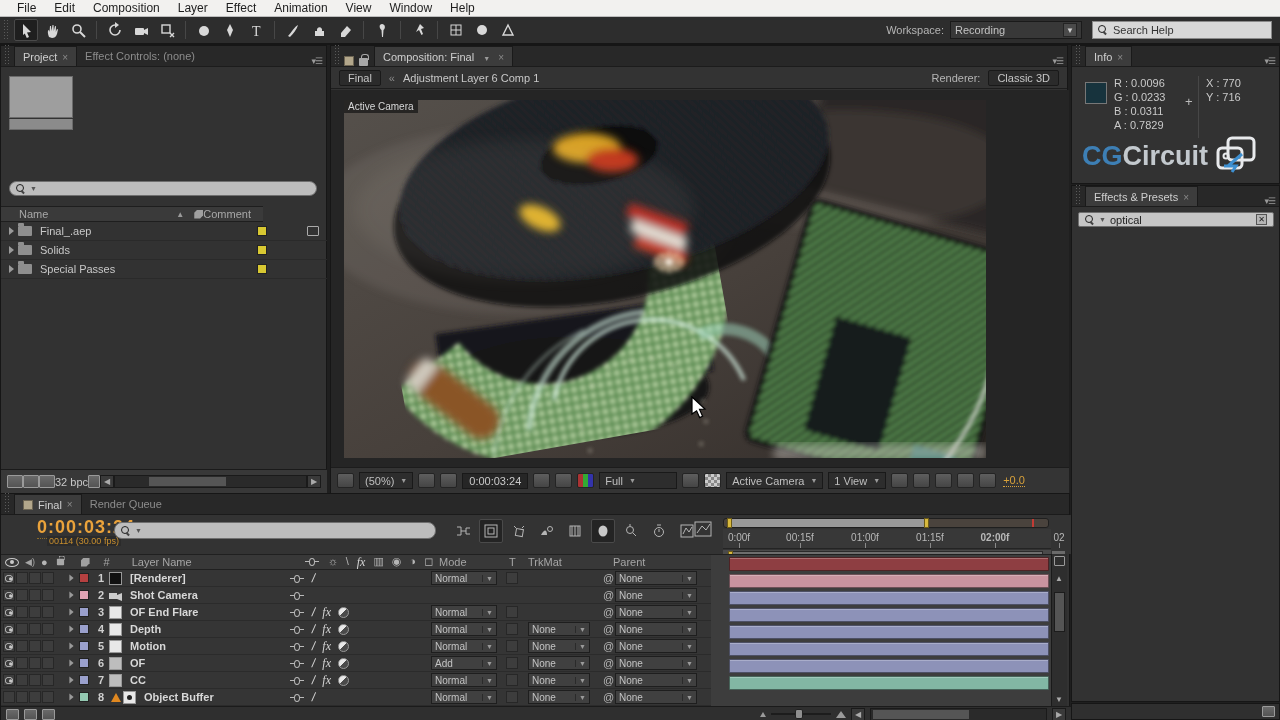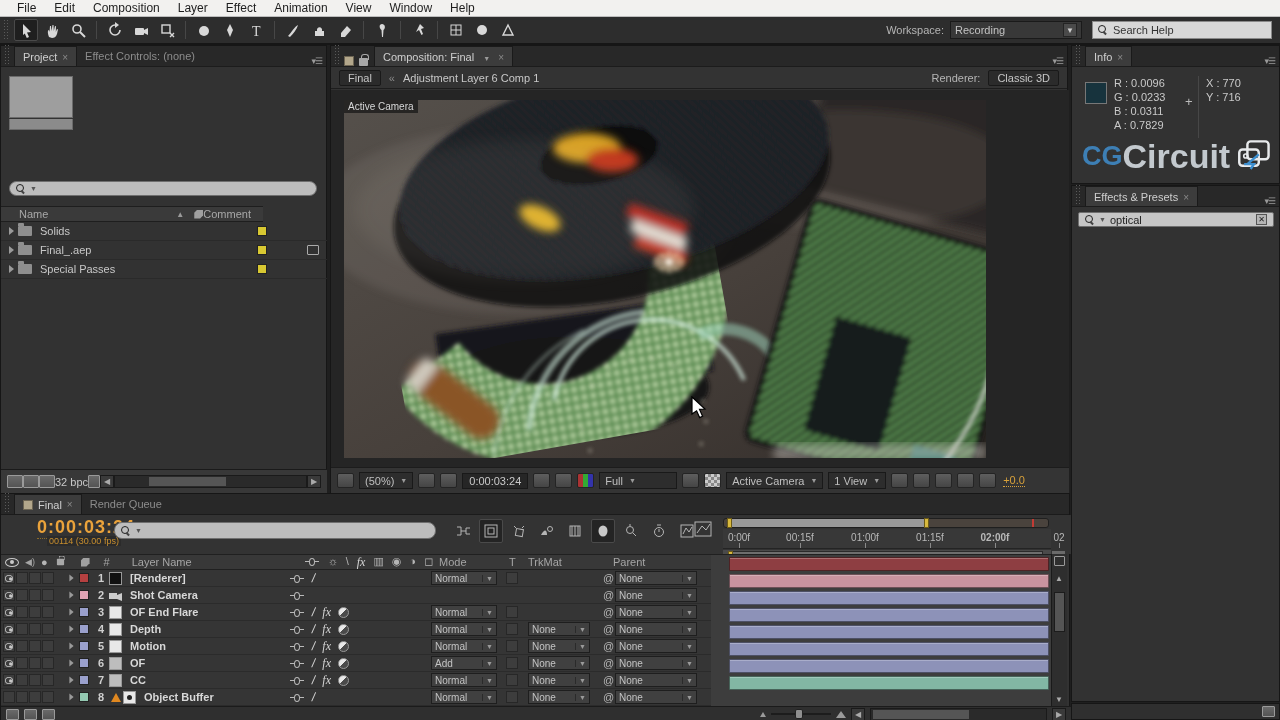--- a/index.html
+++ b/index.html
@@ -72,21 +72,21 @@
   .exposure { color:#d8a13a; border-bottom:1px dotted #d8a13a; margin-left:2px; }
 
   
   #info { left:1071px; top:45px; width:209px; height:139px; }
   .swatch { left:13px; top:36px; width:22px; height:22px; background:#17333d; border:1px solid #777; }
   .infocol { font-size:11px; color:#c9c9c9; line-height:14px; }
   .vline { left:126px; top:30px; width:1px; height:62px; background:#474747; }
   .pluscross { left:113px; top:48px; color:#bbb; font-size:13px; }
   .logo { left:10px; top:88px; width:190px; height:44px; display:flex; align-items:center; }
   .logo .t1 { font-size:27px; font-weight:bold; color:#3d7fb5; letter-spacing:0; }
-  .logo .t2 { font-size:34px; font-weight:bold; color:#c3c9ce; }
+  .logo .t2 { font-size:27px; font-weight:bold; color:#c3c9ce; }
 
   
   #effects { left:1071px; top:185px; width:209px; height:517px; }
   .fx-search { left:6px; top:26px; width:196px; border-radius:2px; background:#c6c6c6; }
   .fx-clear { margin-left:auto; width:11px; height:11px; border:1px solid #555; background:#b5b5b5; color:#222; font-size:8px; line-height:9px; text-align:center; }
   .fx-tree { left:0; top:48px; width:208px; }
   .fxrow { height:17px; display:flex; align-items:center; gap:5px; padding-left:8px; color:#c3c3c3; }
   .fxrow .dtri { width:0; height:0; border-top:5px solid #9a9a9a; border-left:4px solid transparent; border-right:4px solid transparent; margin-right:1px; }
   .fxrow.child { padding-left:32px; }
   .fxbadge { width:15px; height:11px; background:#4e4e4e; border:1px solid #8a8a8a; color:#ddd; font-size:7px; line-height:10px; text-align:center; border-radius:1px; }
@@ -293,32 +293,32 @@
       <span class="mag light"></span>
         <span class="ddcaret" style="color:#555">▼</span>
     </div>
     <div class="abs proj-head">
       <span style="margin-left:18px">Name</span>
       <span style="margin-left:128px;font-size:8px;color:#9a9a9a">▲</span>
       <span class="tagic" style="margin-left:10px"></span>
       <span style="margin-left:0">Comment</span>
     </div>
     <div class="abs proj-rows" id="projRows">
-        <div class="prow">
-          <span class="tri" style="margin: 0px 4px 0px 8px;"></span>
-          <span class="folder"></span>
-          <span style="margin-left: 8px;">Solids</span>
-          <span class="chip" style="margin-left: auto; margin-right: 60px; background: rgb(216, 200, 50);"></span>
-        </div>
         <div class="prow" style="position: relative;">
           <span class="tri" style="margin: 0px 4px 0px 8px;"></span>
           <span class="folder"></span>
           <span style="margin-left: 8px;">Final_.aep</span>
           <span class="chip" style="margin-left: auto; margin-right: 60px; background: rgb(216, 200, 50);"></span>
           <span style="position: absolute; right: 8px; width: 12px; height: 10px; border: 1px solid rgb(170, 170, 170); border-radius: 1px;"></span>
+        </div>
+        <div class="prow">
+          <span class="tri" style="margin: 0px 4px 0px 8px;"></span>
+          <span class="folder"></span>
+          <span style="margin-left: 8px;">Solids</span>
+          <span class="chip" style="margin-left: auto; margin-right: 60px; background: rgb(216, 200, 50);"></span>
         </div>
         <div class="prow">
           <span class="tri" style="margin: 0px 4px 0px 8px;"></span>
           <span class="folder"></span>
           <span style="margin-left: 8px;">Special Passes</span>
           <span class="chip" style="margin-left: auto; margin-right: 60px; background: rgb(216, 200, 50);"></span>
         </div>
       </div>
     <div class="abs proj-bottom">
       <span class="miniicon"></span>

